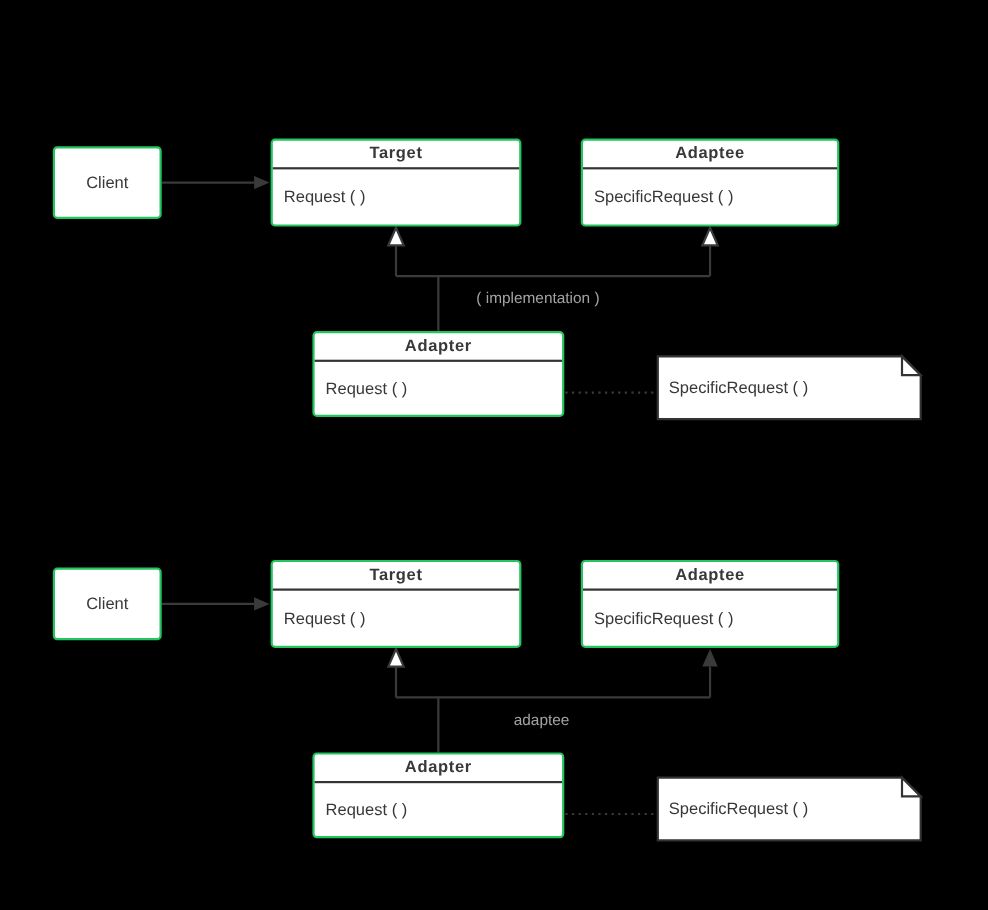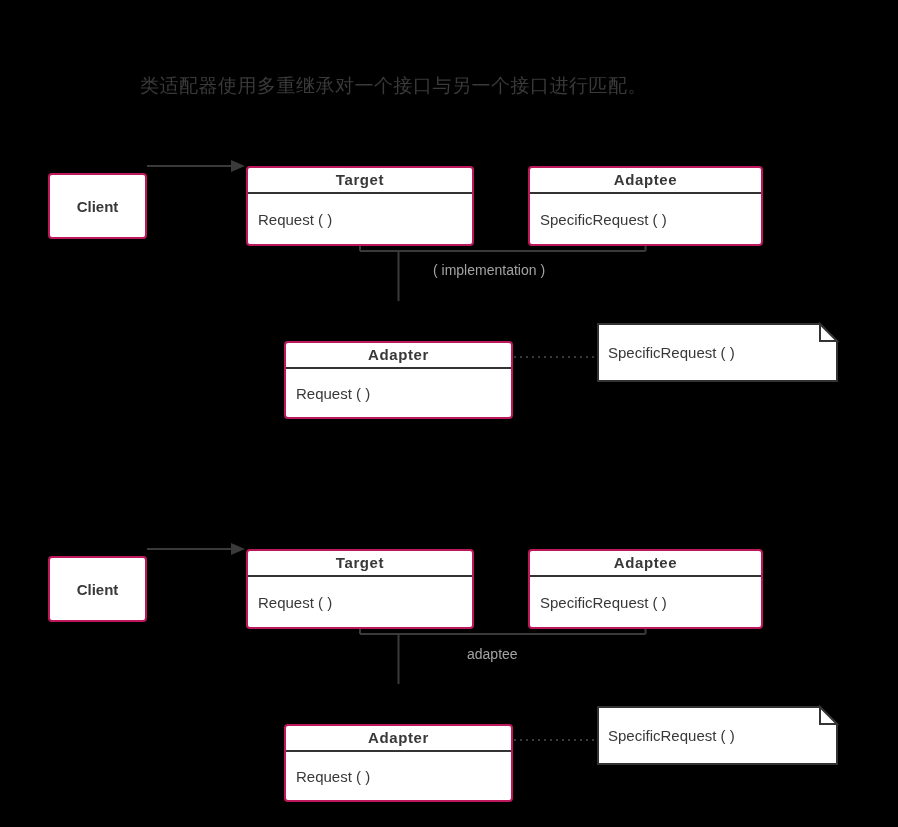--- a/index.html
+++ b/index.html
@@ -30,31 +30,29 @@
   .edge-label {
     position: absolute;
     font-size: 14px;
     color: #a3a3a3;
     white-space: nowrap;
   }
   .box {
     position: absolute;
     box-sizing: border-box;
     background: #ffffff;
-    border: 2px solid #be185d;
+    border: 2px solid #22c55e;
     border-radius: 4px;
     color: #383838;
     font-size: 15px;
-    margin-top: 40px;
   }
   .client-box {
     display: flex;
     align-items: center;
     justify-content: center;
-    font-weight: bold;
   }
   .class-box {
     display: flex;
     flex-direction: column;
   }
   .class-box .hdr {
     flex: 0 0 24px;
     line-height: 24px;
     text-align: center;
     font-weight: bold;
@@ -120,21 +118,20 @@
     <g>
       <path d="M382 740 H596" stroke="#3a3a3a" stroke-width="2" stroke-dasharray="2 4" fill="none"></path>
       <circle cx="375.5" cy="740" r="5" fill="#ffffff" stroke="#333333" stroke-width="2"></circle>
     </g>
     <g stroke="#333333" stroke-width="2" fill="#ffffff">
       <path d="M598 707 L820 707 L837 724 L837 764 L598 764 Z"></path>
       <path d="M820 707 L837 724 L820 724 Z"></path>
     </g>
   </svg>
 
-  <div class="section-title" style="left:140px; top:73px;">类适配器使用多重继承对一个接口与另一个接口进行匹配。</div>
 
   <div class="box client-box" style="left:48px; top:133px; width:99px; height:66px;">
     <span>Client</span>
   </div>
 
   <div class="box class-box" style="left:246px; top:126px; width:228px; height:80px;">
     <div class="hdr">Target</div>
     <div class="bdy">Request ( )</div>
   </div>
 

